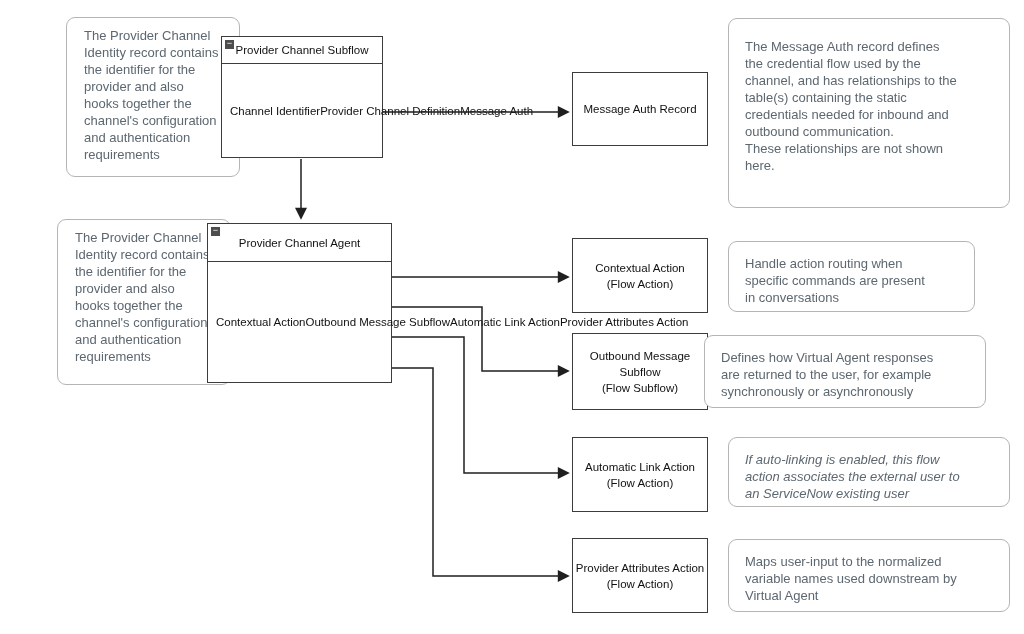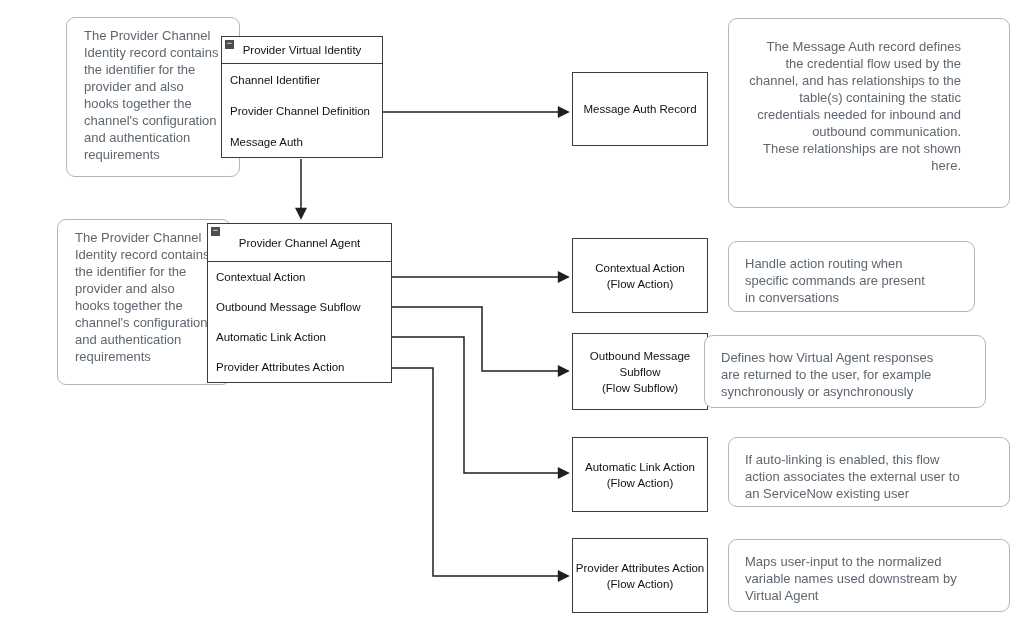--- a/index.html
+++ b/index.html
@@ -10,38 +10,38 @@
   
   .note {
     position:absolute; box-sizing:border-box; background:#ffffff;
     border:1px solid #b5b5b5; border-radius:9px;
     color:#5d6770; font-size:13px; line-height:17px;
   }
   .note p { margin:0; }
   .note .p2 { }
   .lnote { padding:9px 19px 0 17px;margin-left:44px; }
   .rnote { padding:13px 48px 0 16px; }
-  .rnote-tall { padding-top:19px;text-align:right; }
+  .rnote-tall { padding-top:19px; }
   
   .ebox {
     position:absolute; box-sizing:border-box; background:#ffffff;
     border:1.5px solid #3c3c3c; color:#111111; font-size:11.5px;
     display:flex; flex-direction:column;
   }
   .ehead {
     position:relative; border-bottom:1.5px solid #3c3c3c;
     display:flex; align-items:center; justify-content:center;
     flex:0 0 auto;
   }
   .collapse {
     position:absolute; top:3px; left:3px; width:9px; height:9px;
     background:#4d4d4d; color:#ffffff; font-size:9px; line-height:7px;
     text-align:center; cursor:default; overflow:hidden;
   }
-  .efields { flex:1 1 auto; display:flex; flex-direction:column; padding:0 2px 0 8px; }
+  .efields { flex:1 1 auto; display:flex; flex-direction:row; padding:0 2px 0 8px; }
   .efield { flex:1 1 0; display:flex; align-items:center; white-space:nowrap; }
   
   .fbox {
     position:absolute; box-sizing:border-box; background:#ffffff;
     border:1.5px solid #3c3c3c; color:#111111;
     display:flex; flex-direction:column; align-items:center; justify-content:center;
     text-align:center; font-size:11.5px; line-height:16px; padding:11px 2px;
   }
   
   .wires { position:absolute; left:0; top:0; width:1024px; height:634px; pointer-events:none; }
@@ -55,21 +55,21 @@
     <p>The Provider Channel Identity record contains the identifier for the provider and also hooks together the channel's configuration and authentication requirements</p>
   </div>
 
   <div class="note lnote" style="left:13px; top:219px; width:174px; height:166px;">
     <p>The Provider Channel Identity record contains the identifier for the provider and also hooks together the channel's configuration and authentication requirements</p>
   </div>
 
   <div class="ebox" style="left:221px; top:36px; width:162px; height:122px;">
     <div class="ehead" style="height:26px;">
       <span class="collapse">−</span>
-      <span>Provider Virtual Identity</span>
+      <span>Provider Channel Subflow</span>
     </div>
     <div class="efields">
       <div class="efield">Channel Identifier</div>
       <div class="efield">Provider Channel Definition</div>
       <div class="efield">Message Auth</div>
     </div>
   </div>
 
   <div class="ebox" style="left:207px; top:223px; width:185px; height:160px;">
     <div class="ehead" style="height:37px;">
@@ -115,21 +115,21 @@
   </div>
 
   <div class="note rnote" style="left:728px; top:241px; width:247px; height:71px;">
     <p>Handle action routing when specific commands are present in conversations</p>
   </div>
 
   <div class="note rnote" style="left:704px; top:335px; width:282px; height:73px;">
     <p>Defines how Virtual Agent responses are returned to the user, for example synchronously or asynchronously</p>
   </div>
 
-  <div class="note rnote" style="left:728px; top:437px; width:282px; height:70px;">
+  <div class="note rnote" style="left:728px; top:437px; width:282px; height:70px;font-style:italic;">
     <p>If auto-linking is enabled, this flow action associates the external user to an ServiceNow existing user</p>
   </div>
 
   <div class="note rnote" style="left:728px; top:539px; width:282px; height:73px;">
     <p>Maps user-input to the normalized variable names used downstream by Virtual Agent</p>
   </div>
 
   <svg class="wires" viewBox="0 0 1024 634">
     <defs>
       <marker id="arr" viewBox="0 0 10 10" refX="8.5" refY="5" markerWidth="9" markerHeight="8" orient="auto-start-reverse">

